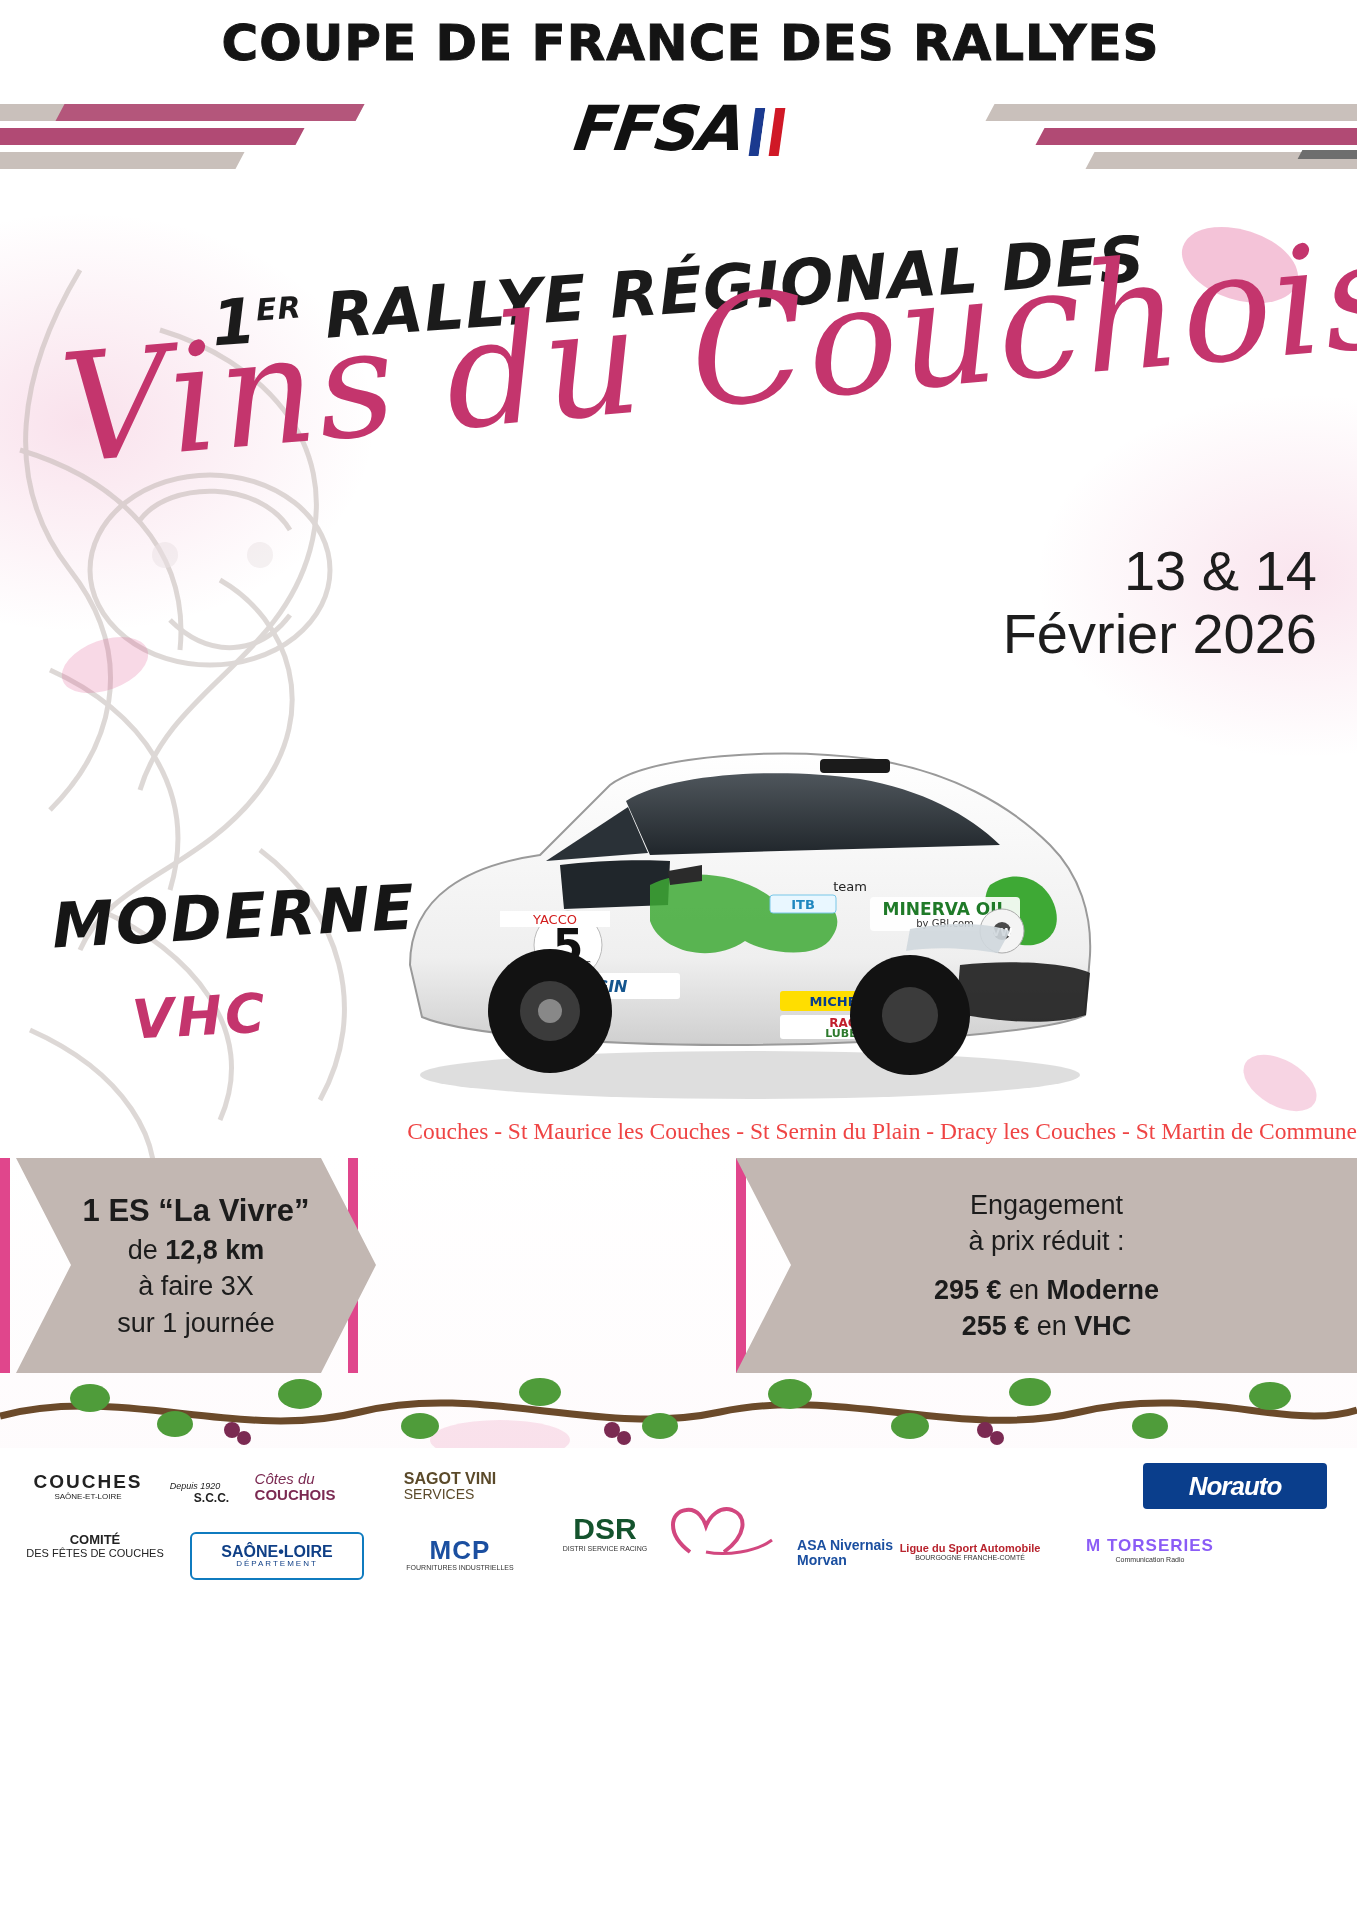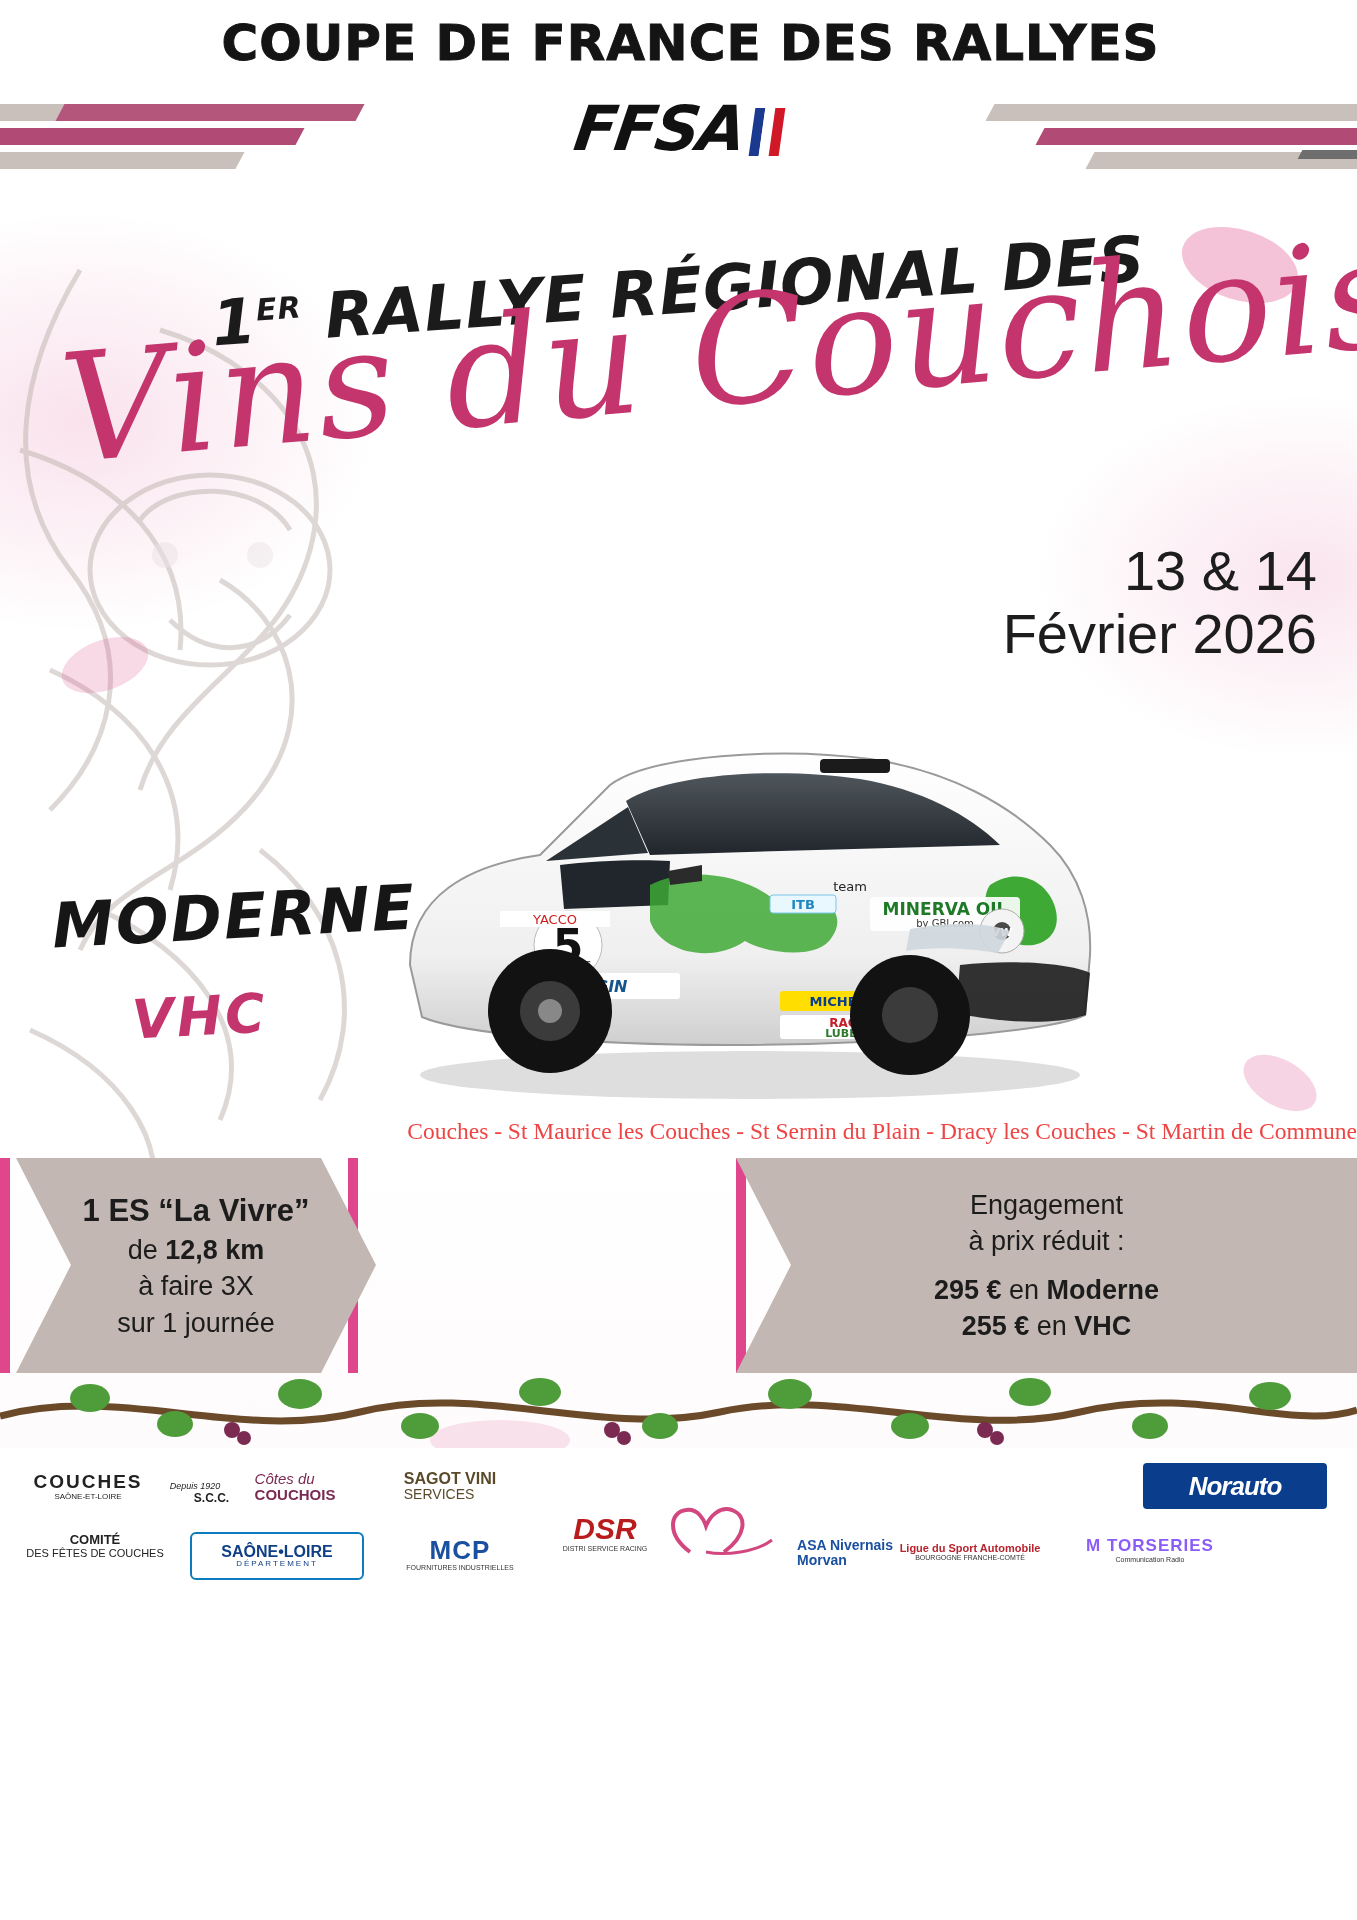--- a/index.html
+++ b/index.html
@@ -333,21 +333,21 @@
 
   <div class="logo" style="left:380px;top:82px;width:160px;height:48px;">
     <div>
       <div class="nm" style="font-size:26px;color:#1b4fa0;letter-spacing:1px;">MCP</div>
       <div style="font-size:7px;color:#333;">FOURNITURES INDUSTRIELLES</div>
     </div>
   </div>
 
   <div class="logo" style="left:525px;top:56px;width:160px;height:56px;">
     <div>
-      <div class="nm" style="font-size:30px;color:#b91c1c;font-style:italic;">DSR</div>
+      <div class="nm" style="font-size:30px;color:#14532d;">DSR</div>
       <div style="font-size:7px;color:#333;">DISTRI SERVICE RACING</div>
     </div>
   </div>
 
   <div class="logo" style="left:650px;top:50px;width:140px;height:66px;">
     <svg width="120" height="62" viewBox="0 0 120 62">
       <path d="M30 52 C 6 34, 10 12, 26 10 C 38 8, 44 20, 46 26 C 50 16, 60 6, 72 10 C 88 16, 86 36, 64 52" fill="none" stroke="#d2477f" stroke-width="4"></path>
       <path d="M46 52 C 66 56, 96 52, 112 40" fill="none" stroke="#d2477f" stroke-width="3"></path>
     </svg>
   </div>

